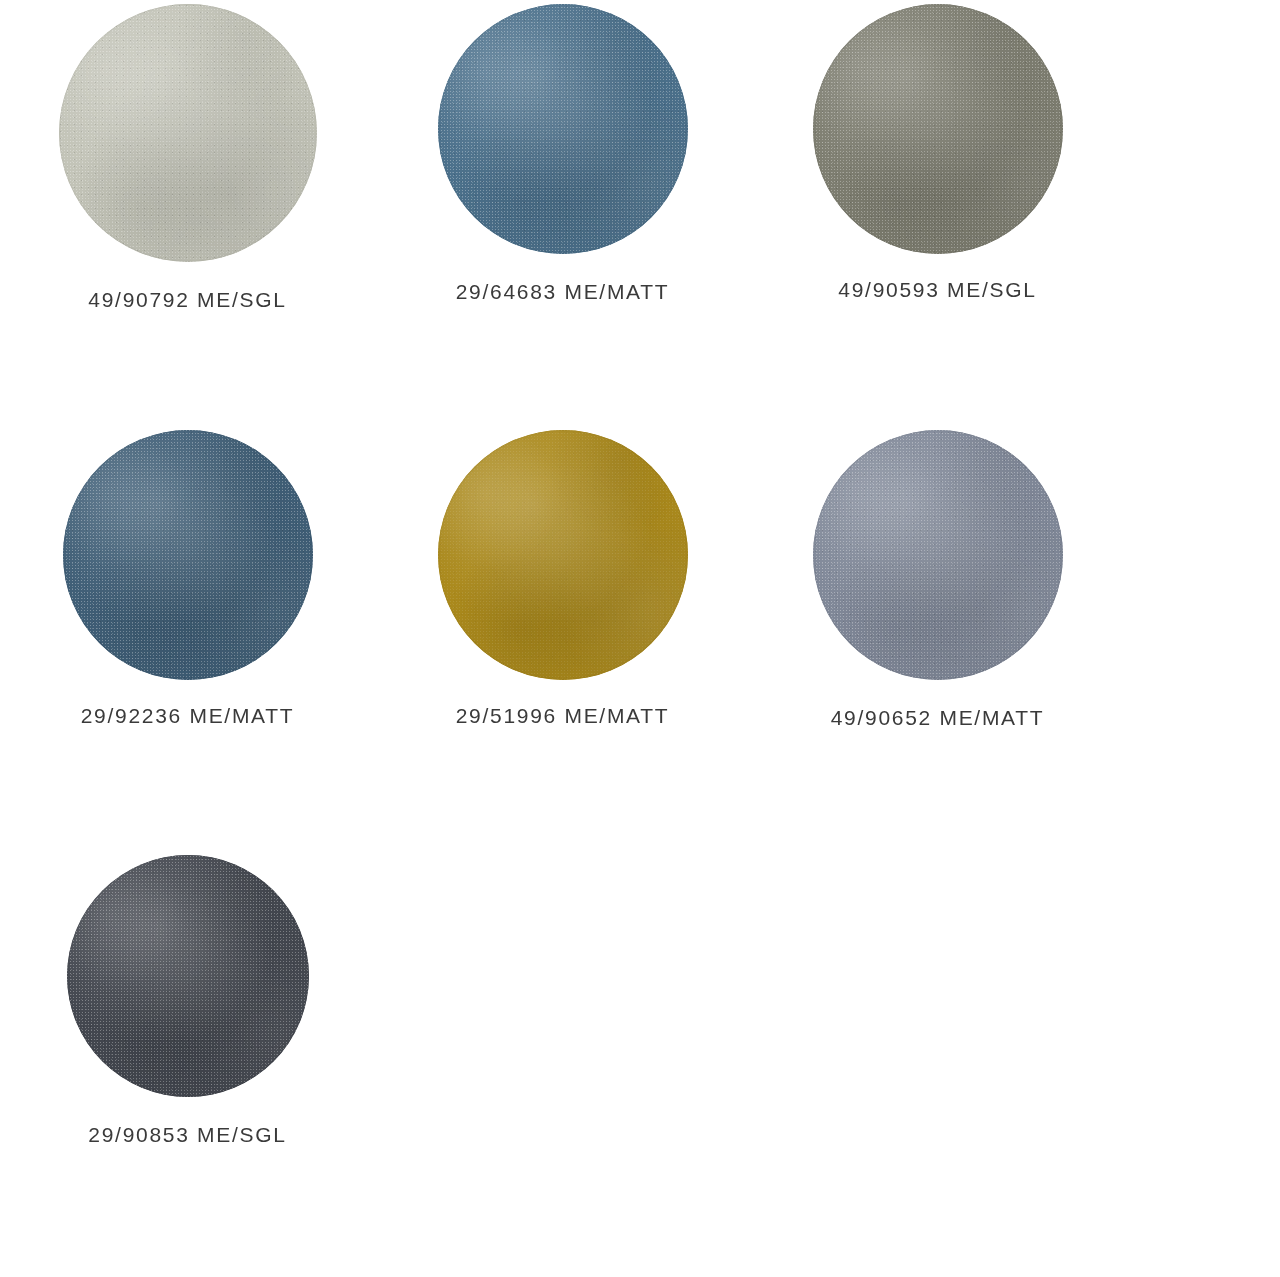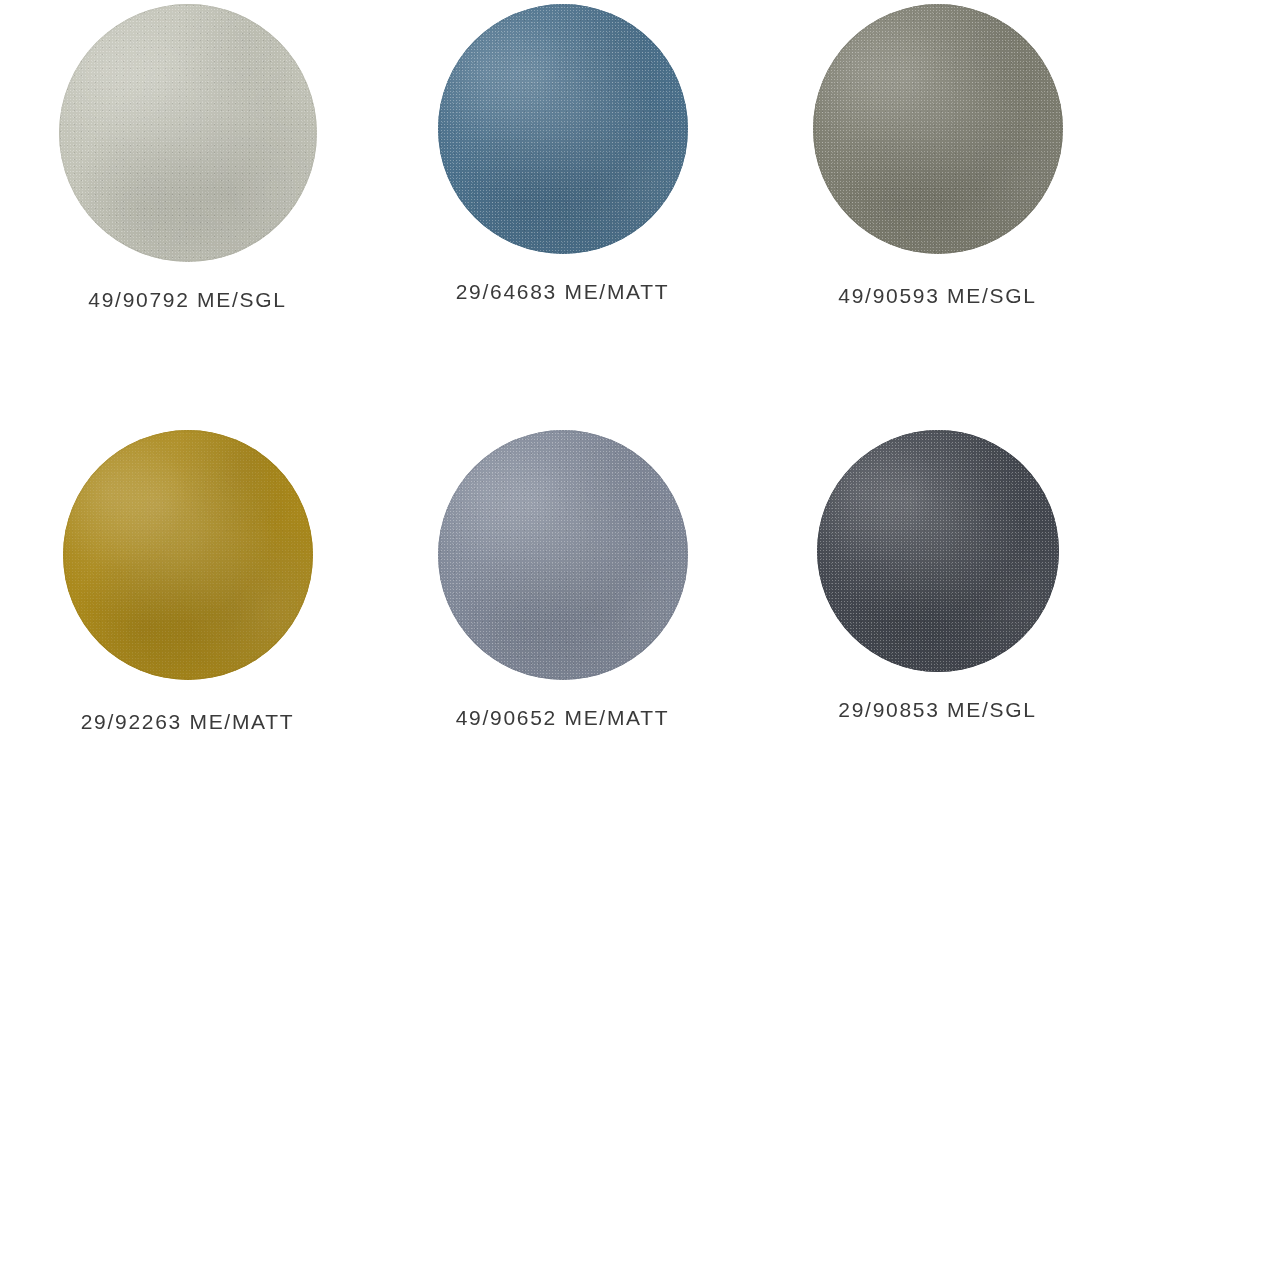--- a/index.html
+++ b/index.html
@@ -122,21 +122,21 @@
   .swatch-label {
     margin-top: 26px;
     font-size: 21px;
     letter-spacing: 1.7px;
     color: #3a3a3a;
     white-space: nowrap;
     text-align: center;
     font-weight: 400;
   }
 
-  .row-2 .swatch-label { margin-top: 30px; }
+  .row-2 .swatch-label { margin-top: 24px; }
   .row-3 .swatch-label { }
 </style>
 </head>
 <body style="background: rgb(255, 255, 255);">
 
 <div class="sheet">
   <div class="swatch-grid">
 
     <div class="swatch-cell row-1">
       <div class="disc-wrap" style="width: 258px; height: 258px;">
@@ -171,32 +171,44 @@
           <div class="base" style="background: rgb(126, 126, 113);"></div>
           <div class="mottle"></div>
           <div class="grain"></div>
           <div class="shade"></div>
           <div class="rim"></div>
         </div>
       </div>
       <div class="swatch-label" style="color: rgb(58, 58, 58);">49/90593 ME/SGL</div>
     </div>
 
+    <div class="swatch-cell row-2">
+      <div class="disc-wrap" style="width: 250px; height: 250px;">
+        <div class="disc finish-metallic" style="background-color: rgb(64, 95, 119);">
+          <div class="base" style="background: rgb(64, 95, 119);"></div>
+          <div class="mottle"></div>
+          <div class="grain"></div>
+          <div class="shade"></div>
+          <div class="rim"></div>
+        </div>
+      </div>
+      <div class="swatch-label" style="color: rgb(58, 58, 58);">29/92236 ME/MATT</div>
+    </div>
 
     <div class="swatch-cell row-2">
       <div class="disc-wrap" style="width: 250px; height: 250px;">
         <div class="disc finish-smooth" style="background-color: rgb(171, 138, 29);">
           <div class="base" style="background: rgb(171, 138, 29);"></div>
           <div class="mottle"></div>
           <div class="grain"></div>
           <div class="shade"></div>
           <div class="rim"></div>
         </div>
       </div>
-      <div class="swatch-label" style="color: rgb(58, 58, 58);">29/92263 ME/MATT</div>
+      <div class="swatch-label" style="color: rgb(58, 58, 58);">29/51996 ME/MATT</div>
     </div>
 
     <div class="swatch-cell row-3">
       <div class="disc-wrap" style="width: 250px; height: 250px;">
         <div class="disc finish-metallic" style="background-color: rgb(129, 137, 153);">
           <div class="base" style="background: rgb(129, 137, 153);"></div>
           <div class="mottle"></div>
           <div class="grain"></div>
           <div class="shade"></div>
           <div class="rim"></div>

